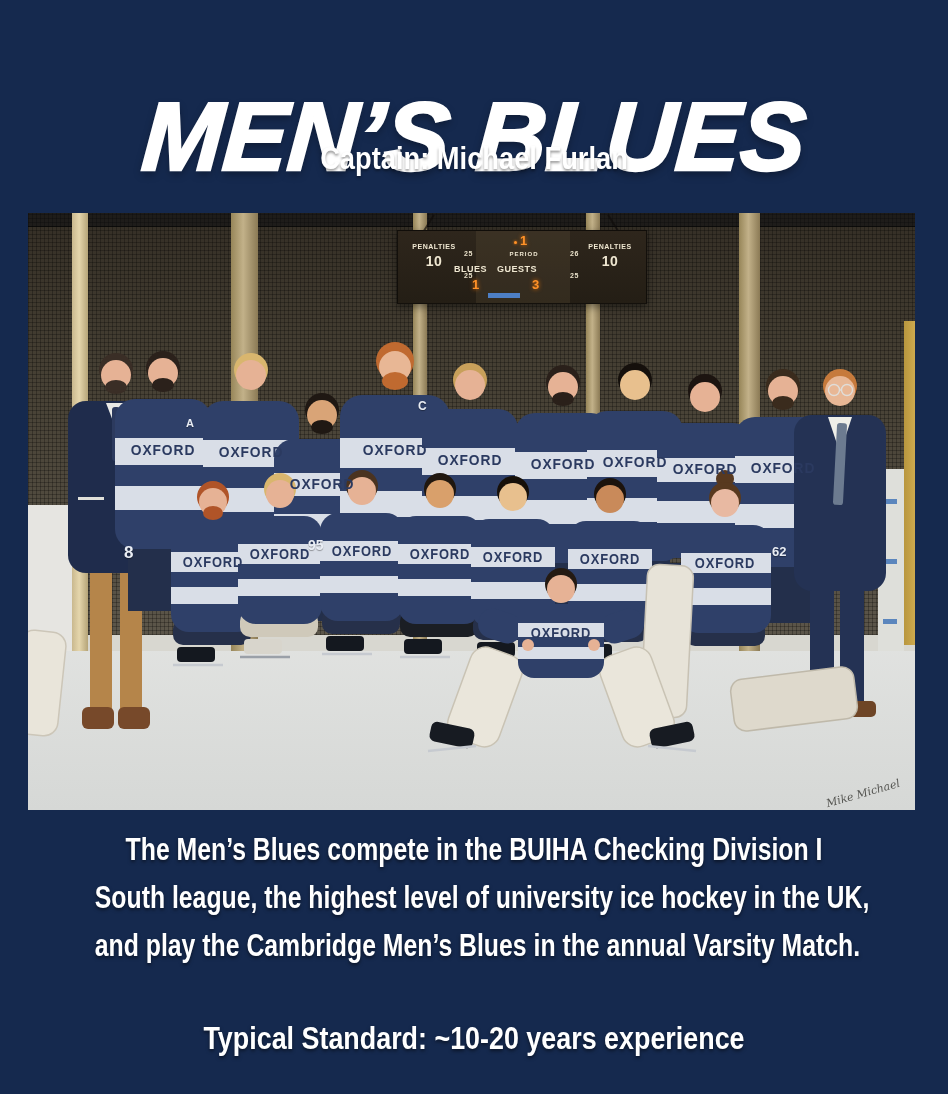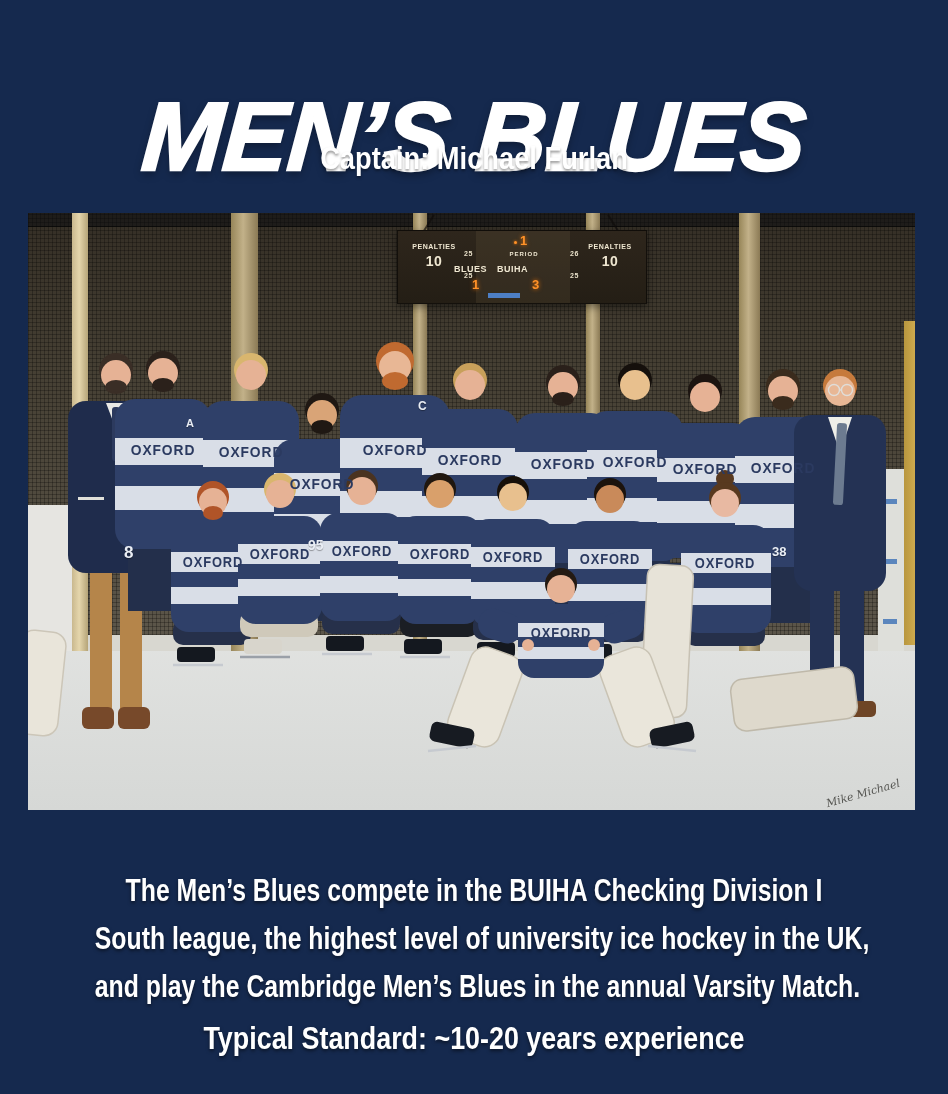--- a/index.html
+++ b/index.html
@@ -117,21 +117,20 @@
     font-family:"DejaVu Serif",serif;font-style:italic;
     font-size:11px;color:#3f3f3b;opacity:.85;
     transform:rotate(-16deg);
   }
   .players{position:absolute;left:0;top:0;z-index:3;}
   
   .para{
     position:absolute;top:826px;left:0;width:100%;
     text-align:center;font-weight:bold;font-size:31px;line-height:48px;
     text-shadow:0 2px 4px rgba(0,0,0,.5);
-    margin-top:41px;
   }
   .para .line{transform:scaleX(.8);white-space:nowrap;}
   .standard{
     position:absolute;top:1016px;left:0;width:100%;
     text-align:center;font-weight:bold;font-size:32px;line-height:44px;
     text-shadow:0 2px 4px rgba(0,0,0,.5);
     transform:scaleX(.84);
     white-space:nowrap;
   }
 </style>
@@ -167,21 +166,21 @@
     <div class="sb">
       <div class="sb-center-panel"></div>
       <span class="lbl pen-label" style="left:8px;top:12px;width:56px;text-align:center;">PENALTIES</span>
       <span class="lbl pen-value" style="left:8px;top:22px;width:56px;text-align:center;">10</span>
       <span class="lbl aux" style="left:66px;top:18px;">25</span>
       <span class="lbl aux" style="left:66px;top:40px;">25</span>
       <span class="sb-dot"></span>
       <span class="lbl amber" style="left:122px;top:2px;font-size:13px;">1</span>
       <span class="lbl period-label" style="left:96px;top:20px;width:60px;text-align:center;">PERIOD</span>
       <span class="lbl team-label" style="left:56px;top:33px;">BLUES</span>
-      <span class="lbl team-label" style="left:99px;top:33px;">BUIHA</span>
+      <span class="lbl team-label" style="left:99px;top:33px;">GUESTS</span>
       <span class="lbl amber" style="left:74px;top:46px;font-size:13px;">1</span>
       <span class="lbl amber" style="left:134px;top:46px;font-size:13px;">3</span>
       <span class="sb-banner"></span>
       <span class="lbl aux" style="left:172px;top:18px;">26</span>
       <span class="lbl aux" style="left:172px;top:40px;">25</span>
       <span class="lbl pen-label" style="left:184px;top:12px;width:56px;text-align:center;">PENALTIES</span>
       <span class="lbl pen-value" style="left:184px;top:22px;width:56px;text-align:center;">10</span>
     </div>
 
     <svg class="players" width="887" height="597" viewBox="0 0 887 597">
@@ -371,21 +370,21 @@
     <span class="jl kneel" style="left:412px;top:333px;">OXFORD</span>
     <span class="jl kneel" style="left:485px;top:336px;">OXFORD</span>
     <span class="jl kneel" style="left:582px;top:338px;">OXFORD</span>
     <span class="jl kneel" style="left:697px;top:342px;">OXFORD</span>
     <span class="jl kneel" style="left:533px;top:412px;">OXFORD</span>
 
     <span class="jn" style="left:158px;top:204px;font-size:11px;">A</span>
     <span class="jn" style="left:390px;top:186px;font-size:12px;">C</span>
     <span class="jn" style="left:96px;top:330px;font-size:17px;">8</span>
     <span class="jn" style="left:280px;top:324px;font-size:14px;">95</span>
-    <span class="jn" style="left:744px;top:331px;font-size:13px;">38</span>
+    <span class="jn" style="left:744px;top:331px;font-size:13px;">62</span>
 
     <span class="watermark">Mike Michael</span>
   </div>
 
   <div class="para">
     <div class="line">The Men’s Blues compete in the BUIHA Checking Division I</div>
     <div class="line">South league, the highest level of university ice hockey in the UK,</div>
     <div class="line">and play the Cambridge Men’s Blues in the annual Varsity Match.</div>
   </div>
 

